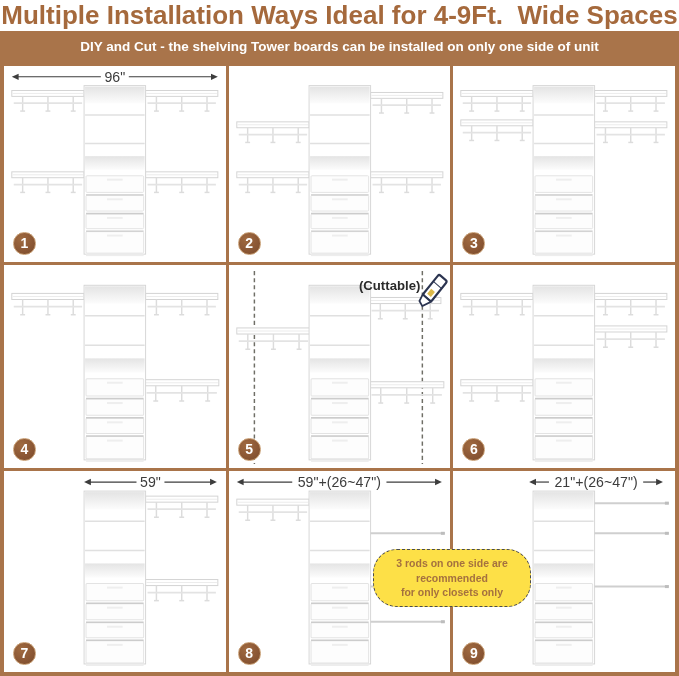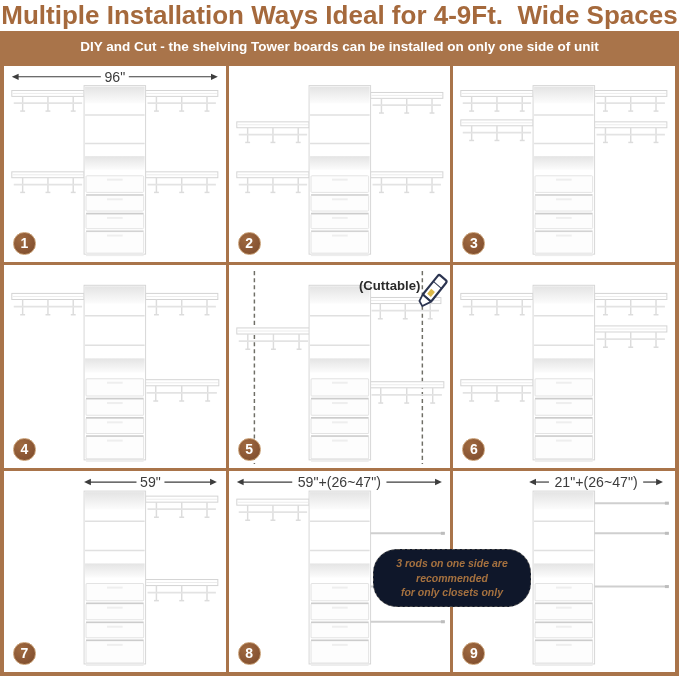--- a/index.html
+++ b/index.html
@@ -24,22 +24,22 @@
   .panel svg{position:absolute;left:0;top:0;width:100%;height:100%;}
   svg text{font-family:"Liberation Sans",sans-serif;}
   .badge{
     position:absolute;left:9px;bottom:7px;width:23px;height:23px;border-radius:50%;
     background:radial-gradient(circle at 35% 30%, #a06a40 0%, var(--badge-brown) 60%, #774a2a 100%);
     border:1px solid #c59a6e;box-sizing:border-box;
     color:#ffffff;font-weight:bold;font-size:14px;text-align:center;line-height:21px;
   }
   .note-bubble{
     position:absolute;left:373px;top:487px;width:158px;box-sizing:border-box;
-    background:#0f172a;border:1.5px dashed #4c4c4c;border-radius:24px;
-    padding:6px 8px;z-index:5;text-align:center;font-style:italic;
+    background:#fde047;border:1.5px dashed #4c4c4c;border-radius:24px;
+    padding:6px 8px;z-index:5;text-align:center;
   }
   .note-bubble span{display:block;color:var(--note-brown);font-size:10.5px;font-weight:bold;line-height:1.4;}
 </style>
 </head>
 <body>
 
 <div class="page-title">Multiple Installation Ways Ideal for 4-9Ft.  Wide Spaces</div>
 
 <div class="banner">
   <span>DIY and Cut - the shelving Tower boards can be installed on only one side of unit</span>

